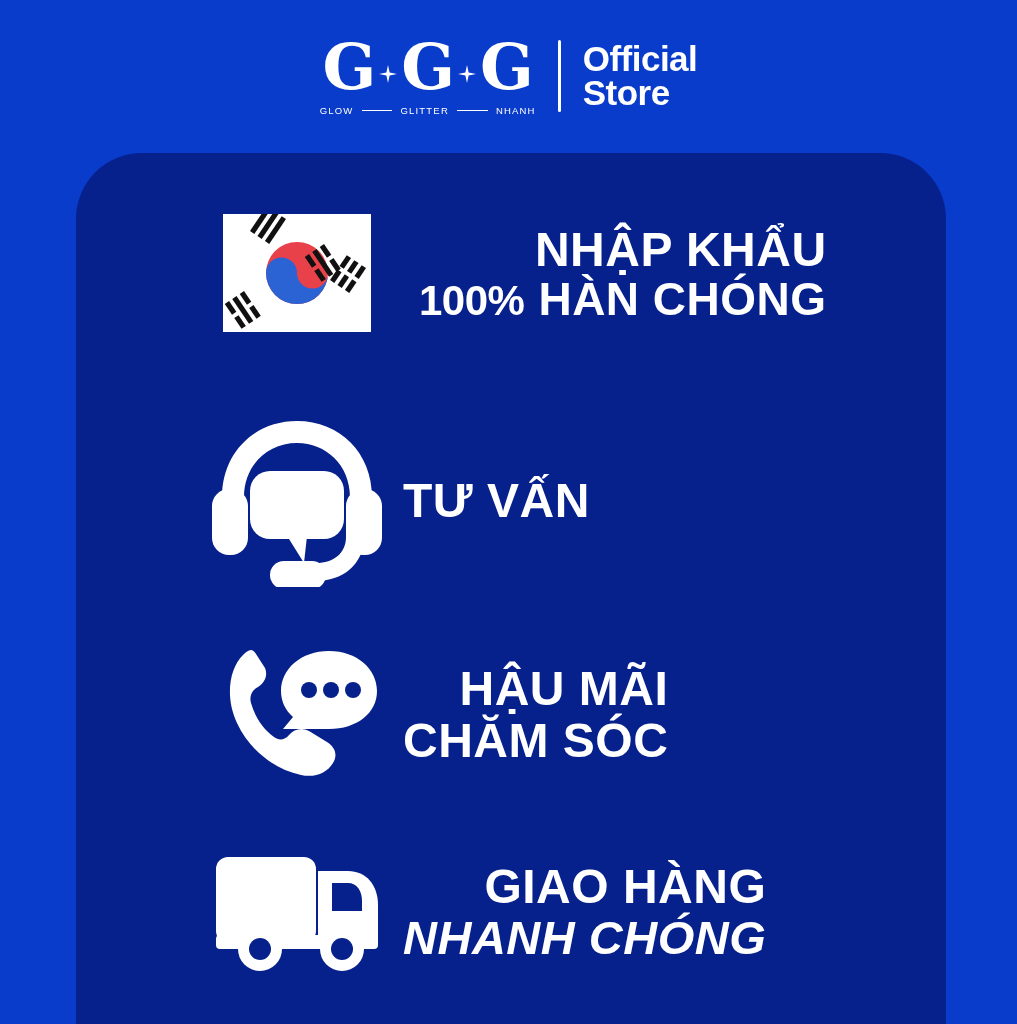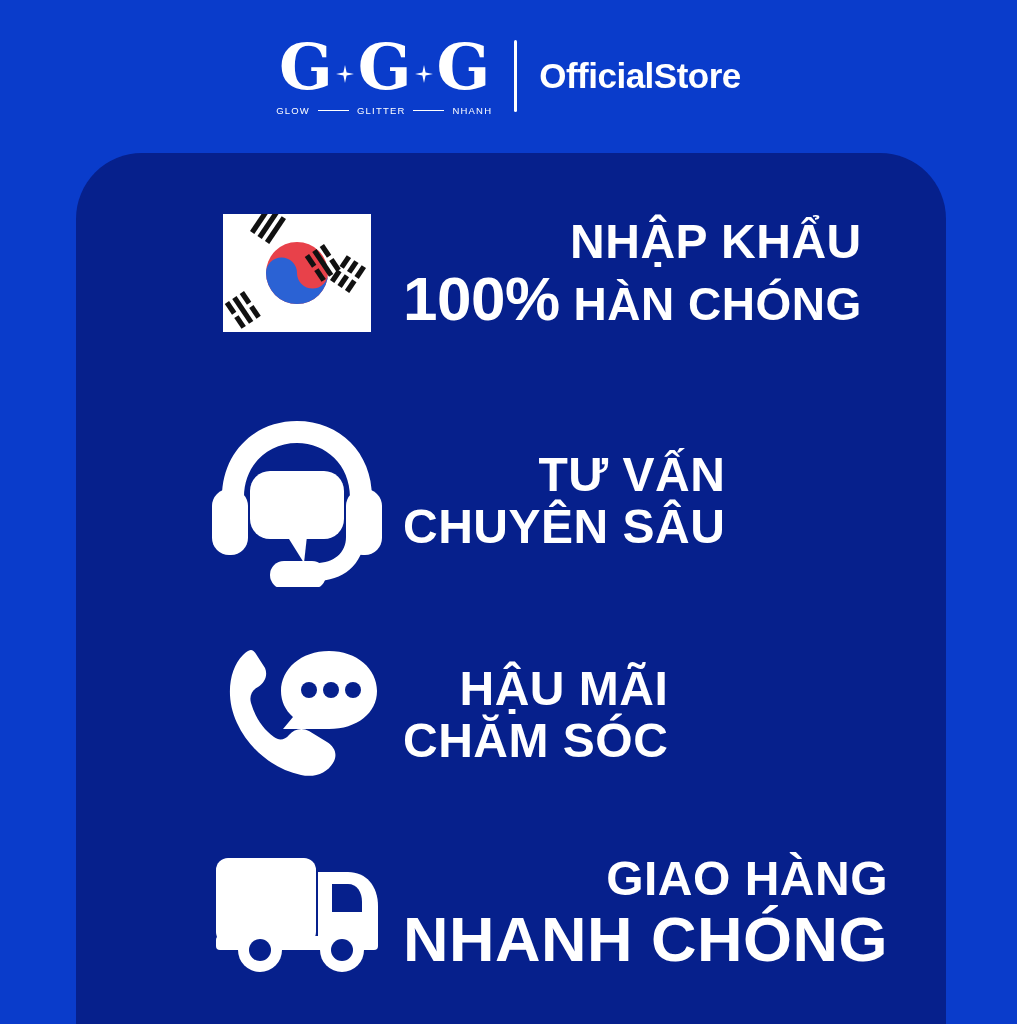--- a/index.html
+++ b/index.html
@@ -81,21 +81,21 @@
 
   .divider-bar {
     width: 3px;
     height: 72px;
     background: #ffffff;
     border-radius: 2px;
   }
 
   .official {
     display: flex;
-    flex-direction: row;
+    flex-direction: column;
     line-height: 0.97;
   }
   .official span {
     color: #ffffff;
     font-size: 35px;
     font-weight: 700;
     letter-spacing: -0.5px;
   }
 
   
@@ -138,38 +138,39 @@
     margin-left: 14px;
   }
   .line {
     color: #ffffff;
     font-weight: 700;
     letter-spacing: 0.5px;
     white-space: nowrap;
     line-height: 1.08;
     font-size: 48px;
   }
-  .line.sm { font-size: 63px; }
+  .line.sm { font-size: 47px; font-style: italic; }
 
   .row1 { top: 57px; }
   .row2 { top: 262px; }
   .row3 { top: 492px; }
   .row4 { top: 700px; }
 
   .mixline {
     display: flex;
     align-items: baseline;
     gap: 14px;
   }
   .big-num {
-    font-size: 62px;
+    font-size: 42px;
     font-weight: 800;
     color: #ffffff;
     letter-spacing: -0.5px;
     line-height: 1;
+    margin-left: 16px;
   }
   .mid-txt {
     font-size: 46px;
     font-weight: 700;
     color: #ffffff;
     letter-spacing: 0.5px;
     line-height: 1;
   }
 
   
@@ -299,21 +300,20 @@
             <path d="M76 116 L96 148 L100 112 Z"></path>
 
             <path d="M156 122 C156 150 134 166 108 166 L108 148 C126 148 138 138 138 122 Z"></path>
 
             <rect x="62" y="146" width="56" height="28" rx="14"></rect>
           </g>
         </svg>
       </div>
       <div class="labels">
         <div class="line">TƯ VẤN</div>
-        <div class="line">CHUYÊN SÂU</div>
       </div>
     </div>
 
     <div class="feature row3">
       <div class="icon-box">
         <svg width="160" height="140" viewBox="0 0 160 140">
           <g fill="#ffffff">
 
             <path d="M26 10 C12 24 8 52 20 78 C32 104 56 124 84 130 C98 133 110 128 116 118 C121 110 118 102 110 97 L92 86 C85 82 77 84 72 90 C68 95 62 96 57 92 C46 84 38 72 34 58 C32 51 35 45 41 42 C48 38 51 30 48 23 L39 9 C35 2 31 5 26 10 Z"></path>
 

